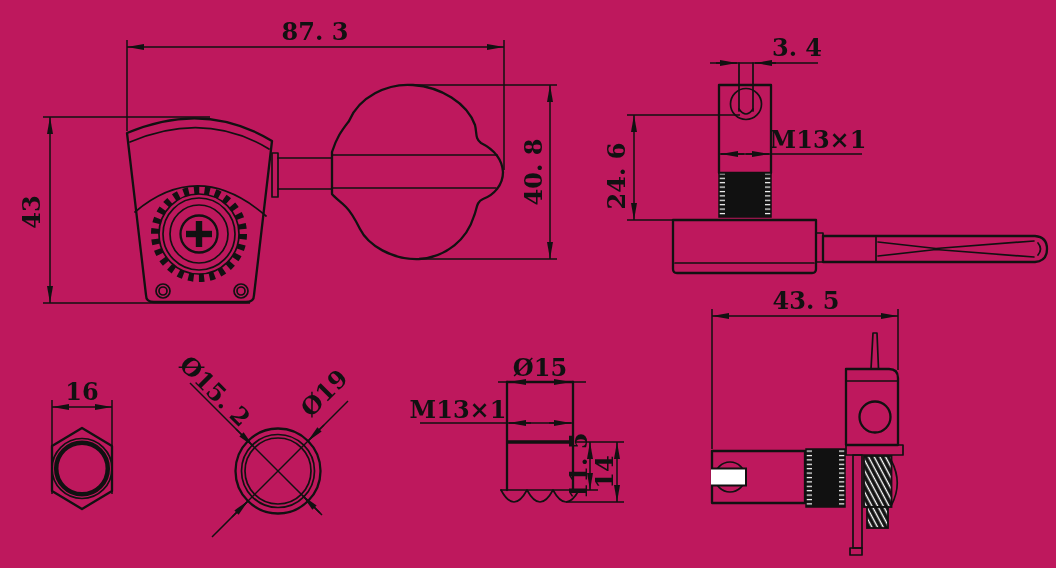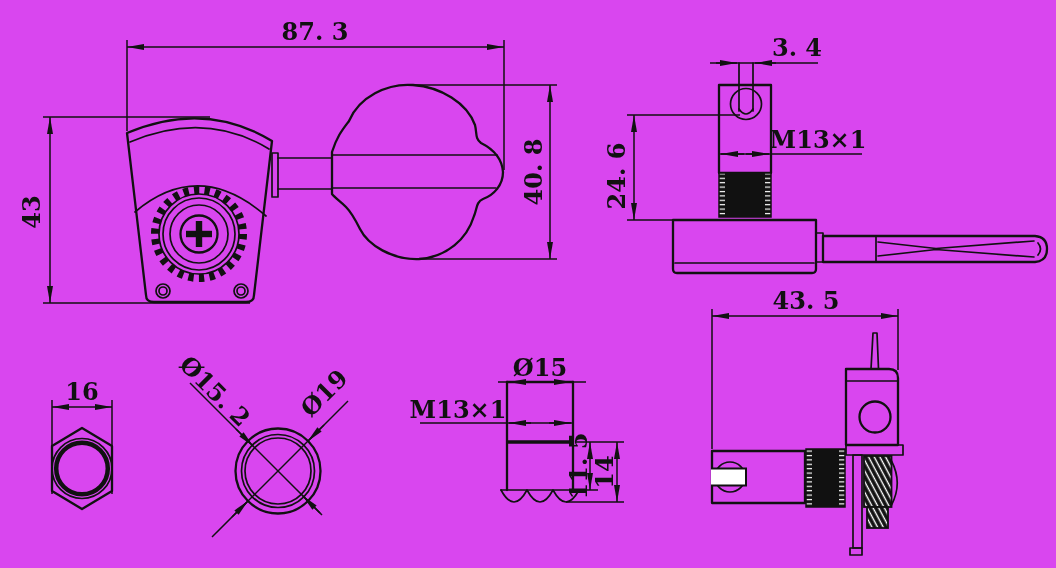--- a/index.html
+++ b/index.html
@@ -1,16 +1,16 @@
 <!DOCTYPE html>
 <html><head>
 <meta charset="utf-8">
 <style>
   html,body { margin:0; padding:0; background:#ffffff; }
-  .stage { position:relative; width:1056px; height:568px; background:#d946ef; overflow:hidden; }
+  .stage { position:relative; width:1056px; height:568px; background:#be185d; overflow:hidden; }
   svg text { user-select:none; }
   .dim {
     font-family:"DejaVu Serif", serif;
     font-weight:bold;
     font-size:24px;
     fill:#111111;
   }
   .part  { fill:none; stroke:#111111; stroke-width:2.3; stroke-linejoin:round; stroke-linecap:round; }
   .thin  { stroke-width:1.7; }
   .thick { stroke-width:3.6; }

